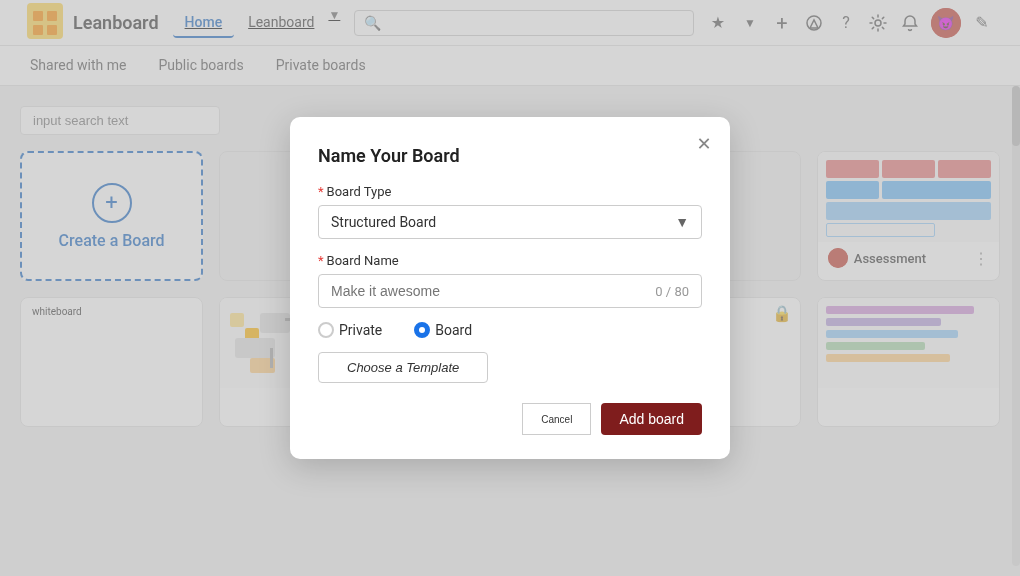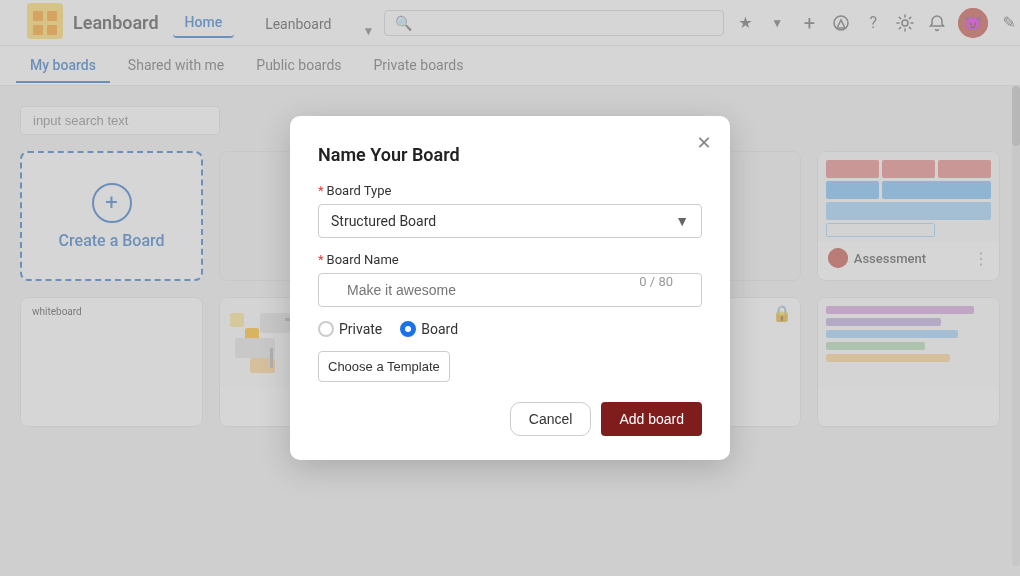--- a/index.html
+++ b/index.html
@@ -5,21 +5,21 @@
     * { box-sizing: border-box; margin: 0; padding: 0; }
     body { font-family: -apple-system, BlinkMacSystemFont, 'Segoe UI', Roboto, sans-serif; background: #f0f0f0; width: 1020px; height: 576px; overflow: hidden; position: relative; }
 
     
     .topbar {
       display: flex; align-items: center; height: 46px;
       background: #fff; border-bottom: 1px solid #e0e0e0;
       padding: 0 27px; gap: 10px; position: relative; z-index: 10;
     }
     .topbar-appname { font-size: 18px; font-weight: 600; color: #333; margin-right: 4px; }
-    .topbar-nav { display: flex; align-items: flex-end; gap: 19px; }
+    .topbar-nav { display: flex; align-items: flex-start; gap: 2px; text-decoration: underline; }
     .topbar-nav-item { padding: 6px 12px; font-size: 14px; color: #333; border-radius: 4px; cursor: pointer; }
     .topbar-nav-item.active { border-bottom: 2px solid #1565c0; color: #1565c0; font-weight: 500; }
     .topbar-nav-chevron { color: #666; font-size: 12px; cursor: pointer; }
 
     .topbar-search-wrap { flex: 1; display: flex; justify-content: center; }
     .topbar-search {
       display: flex; align-items: center; border: 1px solid #ccc;
       border-radius: 4px; padding: 4px 10px; width: 340px; background: #fff;
       gap: 6px;
     }
@@ -103,44 +103,45 @@
     .form-label { font-size: 13px; color: #333; margin-bottom: 6px; display: flex; align-items: center; gap: 3px; }
     .required-star { color: #e53935; }
 
     .form-group { margin-bottom: 14px; }
 
     .select-wrap {
       border: 1px solid #ccc; border-radius: 4px; padding: 8px 12px;
       display: flex; align-items: center; justify-content: space-between;
       cursor: pointer; background: #fff; font-size: 14px; color: #333;
     }
-    .board-name-row { display: flex; align-items: flex-start; border: 1px solid #ccc; border-radius: 4px; padding: 0 28px; }
+    .board-name-row { display: flex; align-items: center; border: 1px solid #ccc; border-radius: 4px; padding: 0 12px; }
     .board-name-row input { flex: 1; border: none; outline: none; padding: 8px 0; font-size: 14px; color: #aaa; }
     .board-name-counter { font-size: 13px; color: #999; white-space: nowrap; }
 
-    .radio-row { display: flex; align-items: center; gap: 18px; margin-bottom: 14px; }
+    .radio-row { display: flex; align-items: center; gap: 32px; margin-bottom: 14px; }
     .radio-item { display: flex; align-items: center; gap: 5px; font-size: 14px; color: #333; cursor: pointer; }
     .radio-circle {
       width: 16px; height: 16px; border-radius: 50%;
       border: 2px solid #ccc; background: #fff; display: inline-flex;
       align-items: center; justify-content: center;
     }
     .radio-circle.checked { border-color: #1a73e8; background: #1a73e8; }
     .radio-circle.checked::after { content: ''; width: 6px; height: 6px; border-radius: 50%; background: #fff; }
 
     .template-btn {
-      border: 1px solid #ccc; border-radius: 4px; padding: 7px 9px;
+      border: 1px solid #ccc; border-radius: 4px; padding: 7px 28px;
       font-size: 13px; color: #333; cursor: pointer; background: #fff;
       display: inline-block;
+      font-style: italic;
     }
 
     .modal-actions { display: flex; justify-content: flex-end; gap: 10px; margin-top: 20px; }
     .btn-cancel {
-      padding: 8px 18px; border: 1px solid #ccc; border-radius: 10px;
-      font-size: 14px; color: #333; cursor: pointer; background: #fff;
+      padding: 8px 18px; border: 1px solid #ccc; border-radius: 0;
+      font-size: 10px; color: #333; cursor: pointer; background: #fff;
     }
     .btn-add {
       padding: 8px 18px; border: none; border-radius: 4px;
       font-size: 14px; color: #fff; cursor: pointer; background: #7f1d1d; font-weight: 400;
     }
 
     
     .boards-row2 { display: grid; grid-template-columns: repeat(5, 1fr); gap: 16px; margin-top: 16px; }
     .board-card-small { background: #fff; border-radius: 8px; overflow: hidden; border: 1px solid #e0e0e0; height: 130px; position: relative; cursor: pointer; }
   </style>
@@ -195,21 +196,20 @@
       <svg width="30" height="30" viewBox="0 0 30 30">
         <circle cx="15" cy="15" r="15" fill="#c0392b"></circle>
         <text x="15" y="20" text-anchor="middle" font-size="14" fill="white">😈</text>
       </svg>
     </div>
     <div class="topbar-icon">✎</div>
   </div>
 </div>
 
 <div class="navbar">
-  <div class="navbar-tab active">My boards</div>
   <div class="navbar-tab">Shared with me</div>
   <div class="navbar-tab">Public boards</div>
   <div class="navbar-tab">Private boards</div>
 </div>
 
 <div class="main-content" style="filter: blur(0px);">
   <input class="search-bar-small" type="text" placeholder="input search text" style="">
 
   <div class="boards-grid">
 

